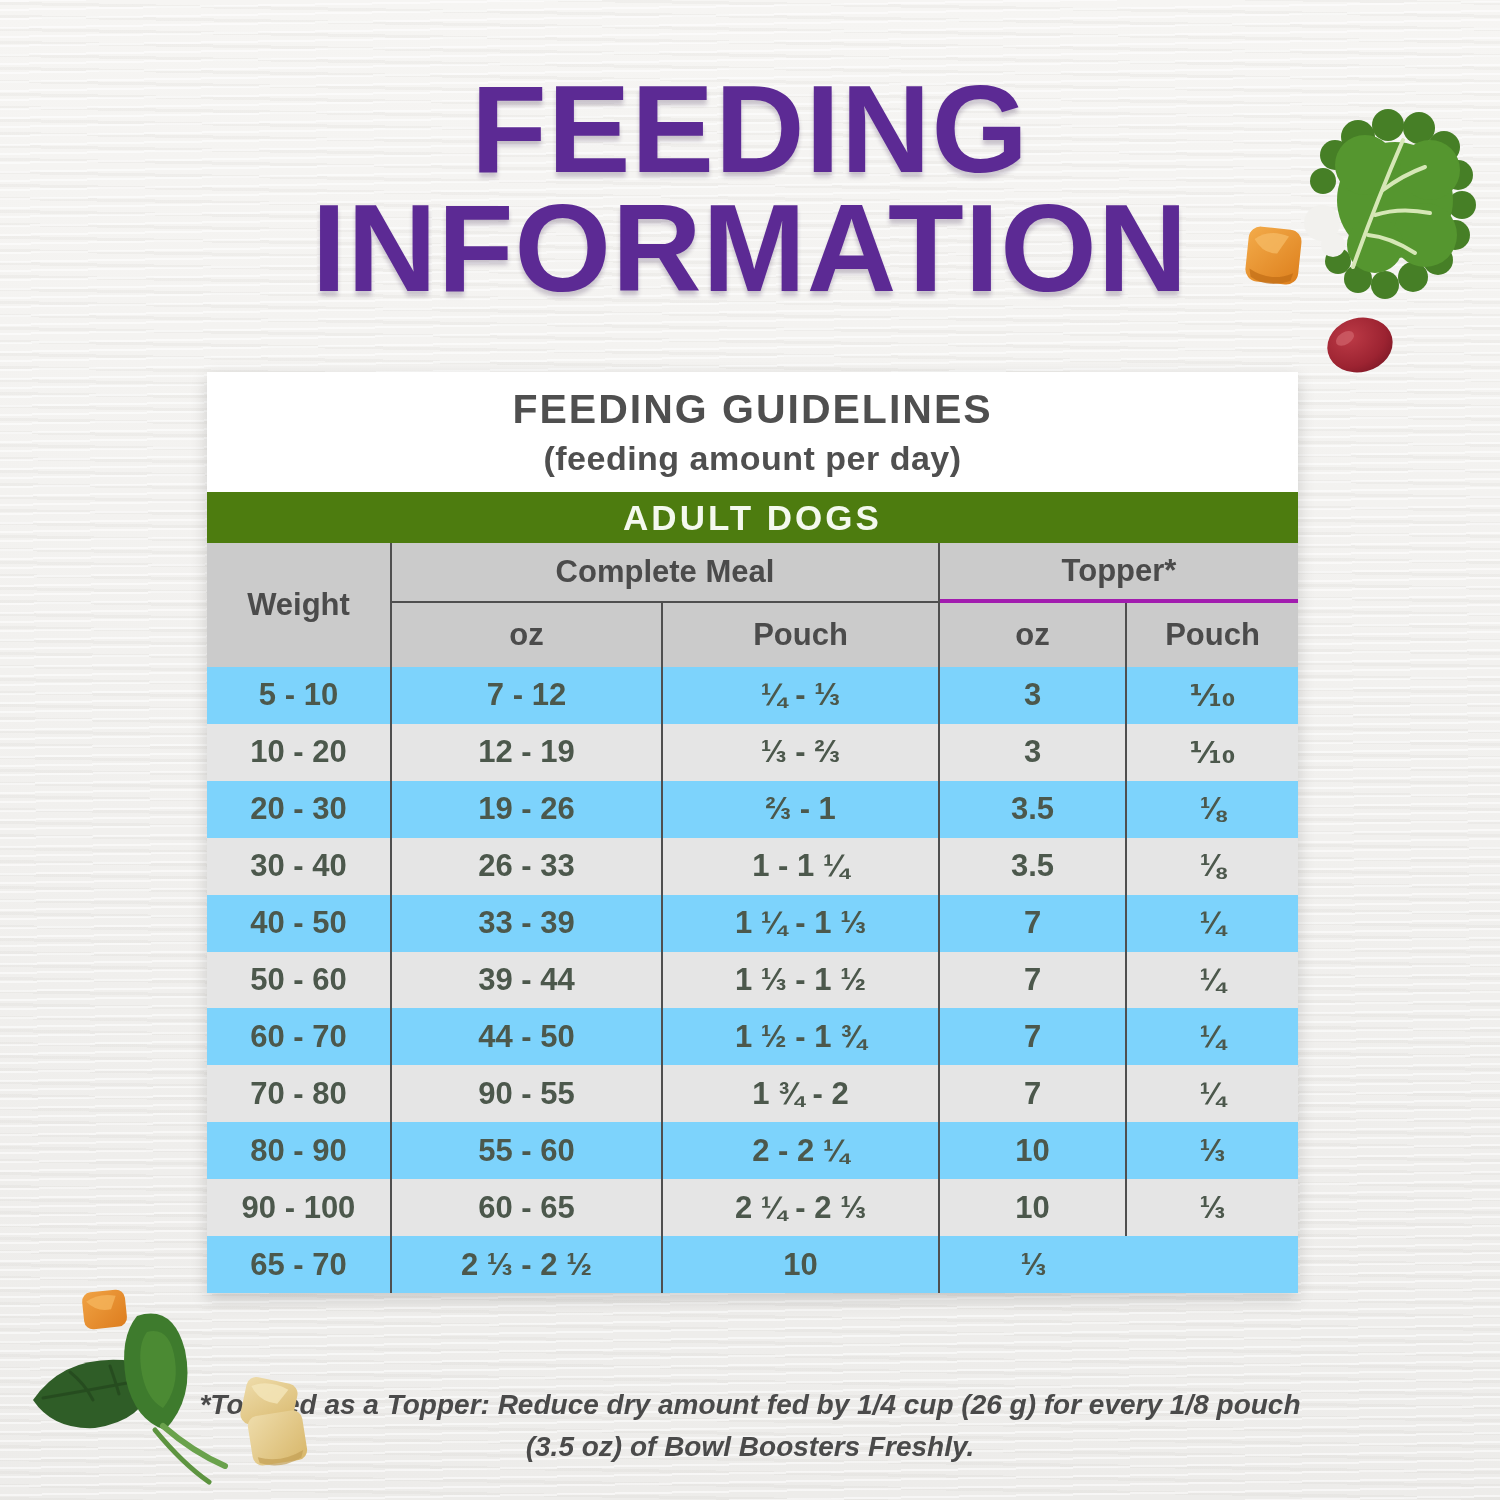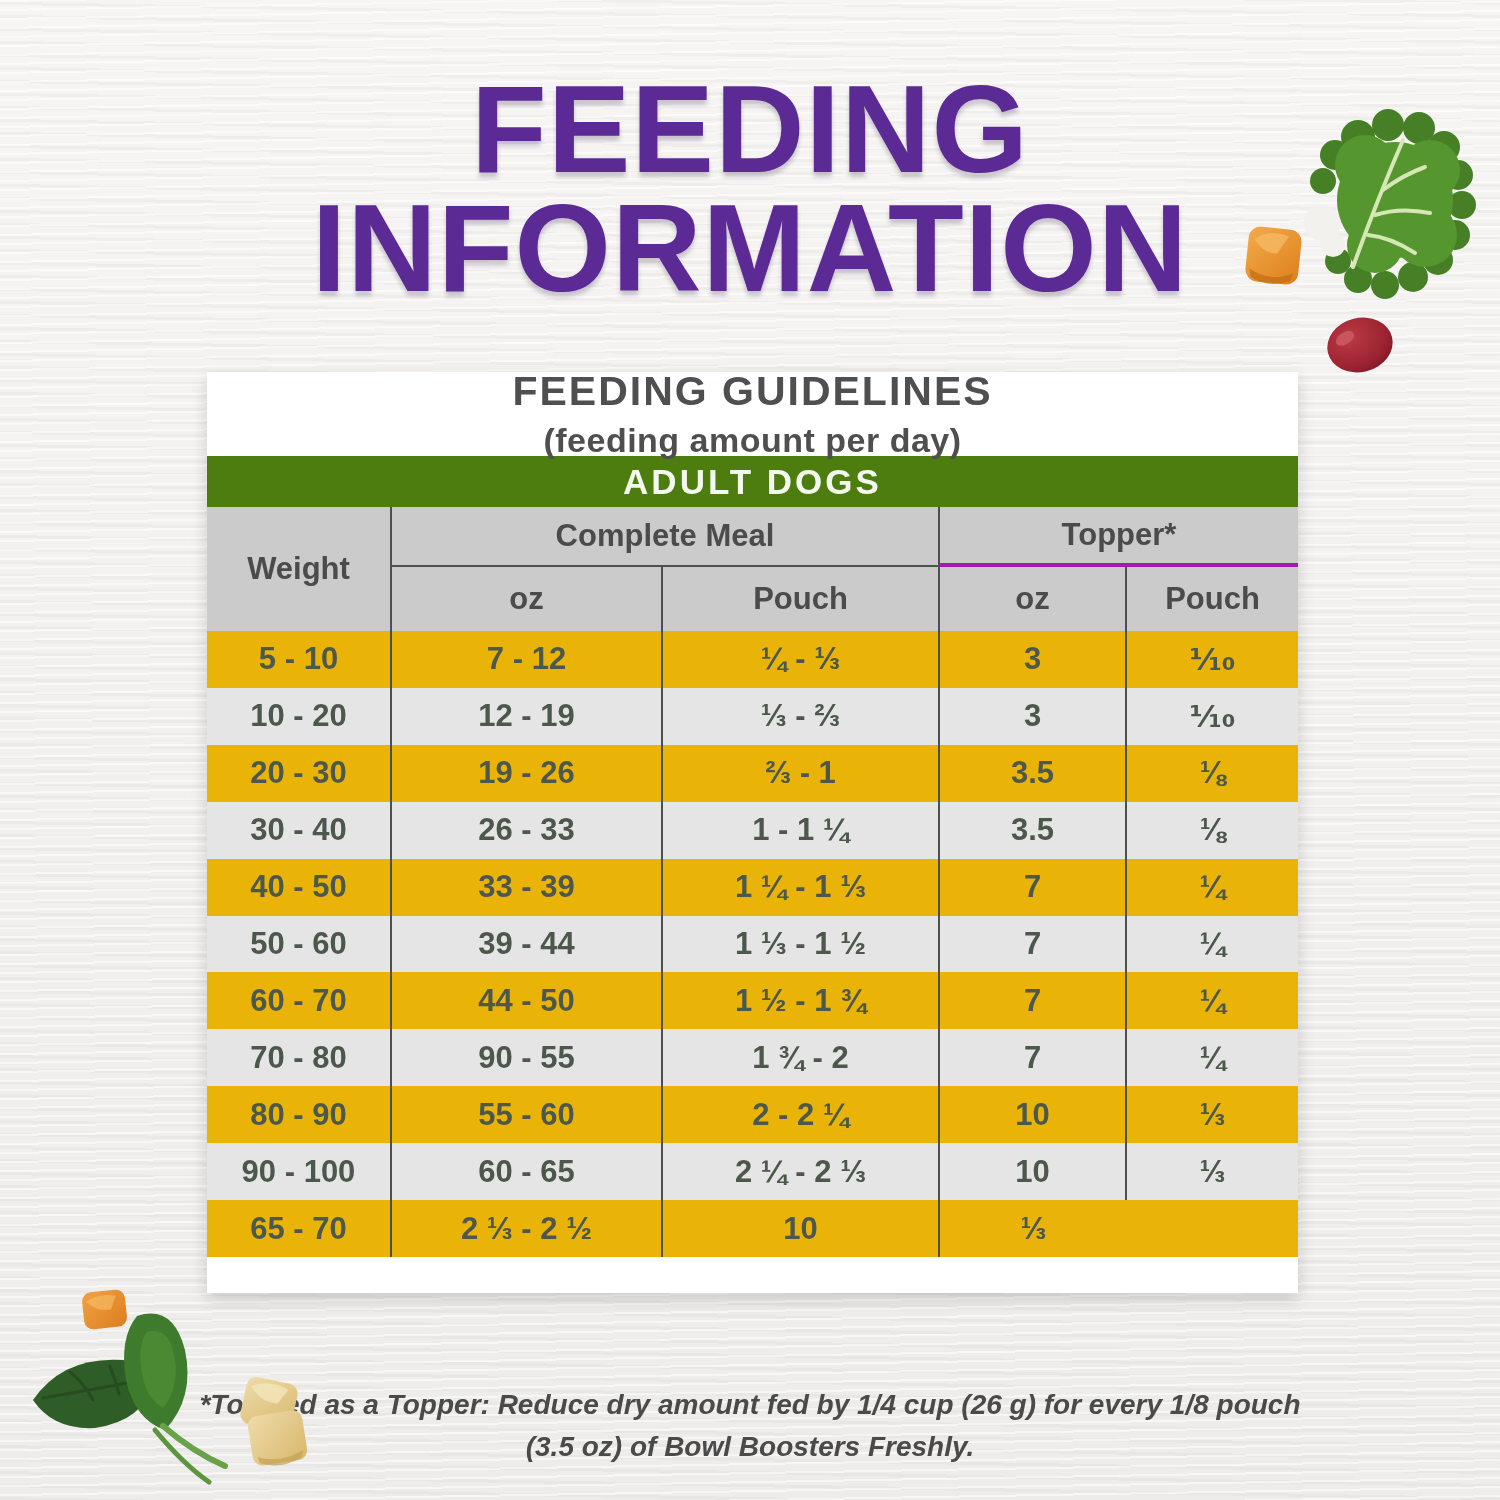--- a/index.html
+++ b/index.html
@@ -17,21 +17,21 @@
     position:absolute;top:70px;left:0;width:100%;
     text-align:center;color:#5c2a94;font-weight:700;
     font-size:124px;line-height:0.96;letter-spacing:1px;
     text-shadow:0 5px 4px rgba(45,25,70,.22);
   }
   
   .card{
     position:absolute;left:207px;top:372px;width:1091px;height:921px;
     background:#ffffff;box-shadow:0 6px 16px rgba(0,0,0,.16);
   }
-  .card-top{height:84px;display:flex;flex-direction:column;justify-content:center;align-items:center;gap:6px;box-sizing:border-box;}
+  .card-top{height:120px;display:flex;flex-direction:column;justify-content:center;align-items:center;gap:6px;box-sizing:border-box;}
   .card-title{font-size:41px;font-weight:700;color:#4f4f4f;letter-spacing:2px;}
   .card-subtitle{font-size:34px;font-weight:700;color:#4f4f4f;letter-spacing:.5px;}
   .banner{
     height:51px;background:#4d7c0f;color:#f4f9ee;
     display:flex;align-items:center;justify-content:center;
     font-size:35px;font-weight:700;letter-spacing:3px;
   }
   .thead{
     height:124px;background:#cbcbcb;
     display:grid;grid-template-columns:185px 271px 277px 187px 171px;
@@ -41,21 +41,21 @@
     font-size:31px;font-weight:700;color:#4b4b4b;box-sizing:border-box;}
   .h-weight{grid-row:1/3;grid-column:1;border-right:2px solid #4f4f4f;}
   .h-complete{grid-row:1;grid-column:2/4;border-bottom:2px solid #4f4f4f;border-right:2px solid #4f4f4f;}
   .h-topper{grid-row:1;grid-column:4/6;border-bottom:4px solid #a21caf;}
   .h-oz1{grid-row:2;grid-column:2;border-right:2px solid #4f4f4f;}
   .h-pouch1{grid-row:2;grid-column:3;border-right:2px solid #4f4f4f;}
   .h-oz2{grid-row:2;grid-column:4;border-right:2px solid #4f4f4f;}
   .h-pouch2{grid-row:2;grid-column:5;}
   
   .tbody{height:626px;display:flex;flex-direction:column;}
-  .t-row{flex:1;display:grid;grid-template-columns:185px 271px 277px 187px 171px;background:#eab308;}
+  .t-row{flex:1;display:grid;grid-template-columns:185px 271px 277px 187px 171px;background:#7dd3fc;}
   .t-row.alt{background:#e5e5e5;}
   .t-cell{display:flex;align-items:center;justify-content:center;
     font-size:31px;font-weight:700;color:#4c584c;box-sizing:border-box;}
   .t-cell:not(:last-child){border-right:2px solid #4f4f4f;}
   
   .footnote{
     position:absolute;top:1384px;left:50%;transform:translateX(-50%);
     width:1130px;text-align:center;font-style:italic;font-weight:700;
     font-size:28px;line-height:1.5;color:#4a4a4a;
   }

